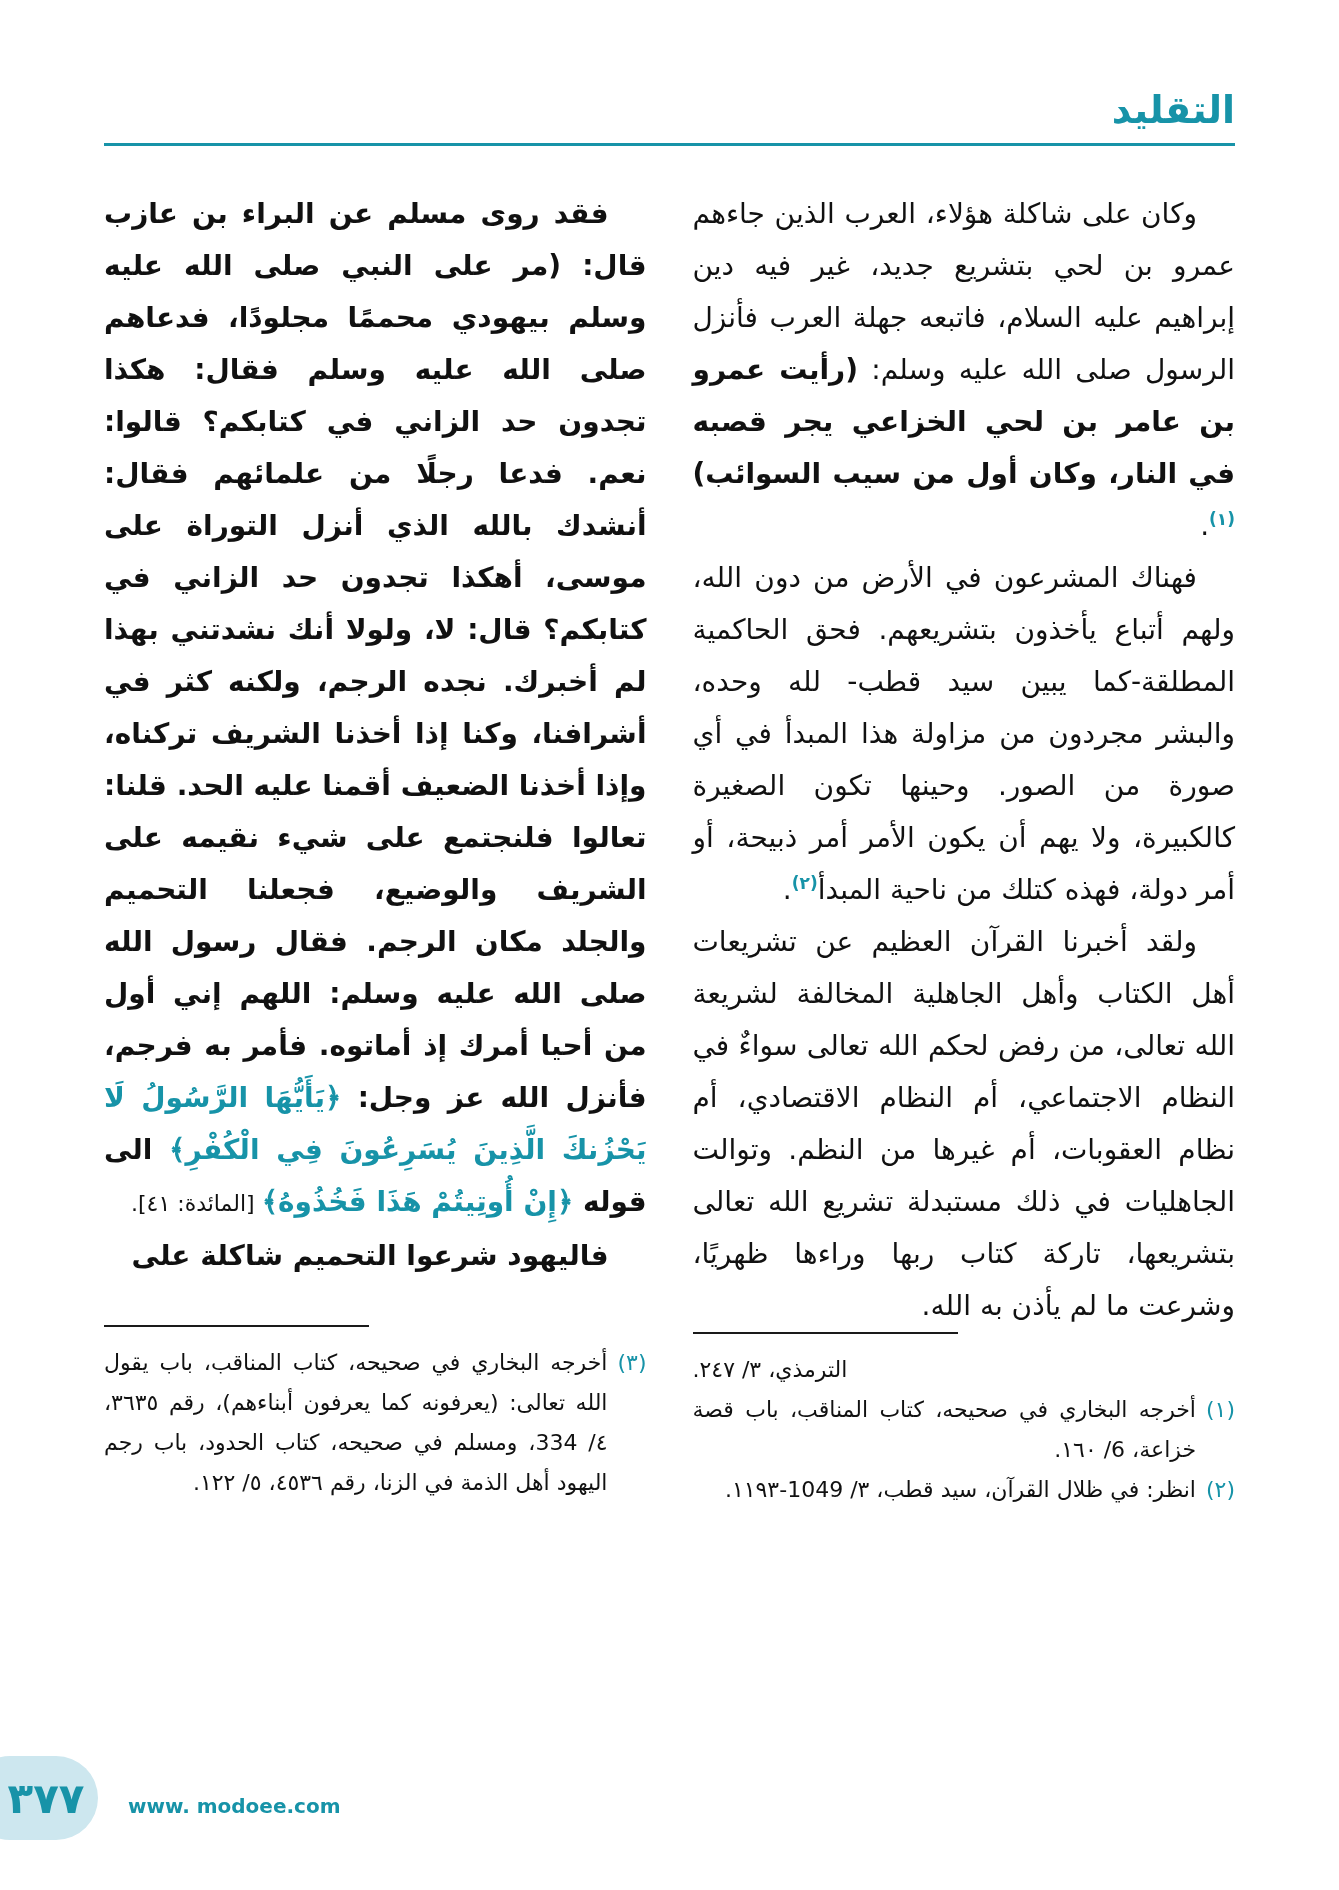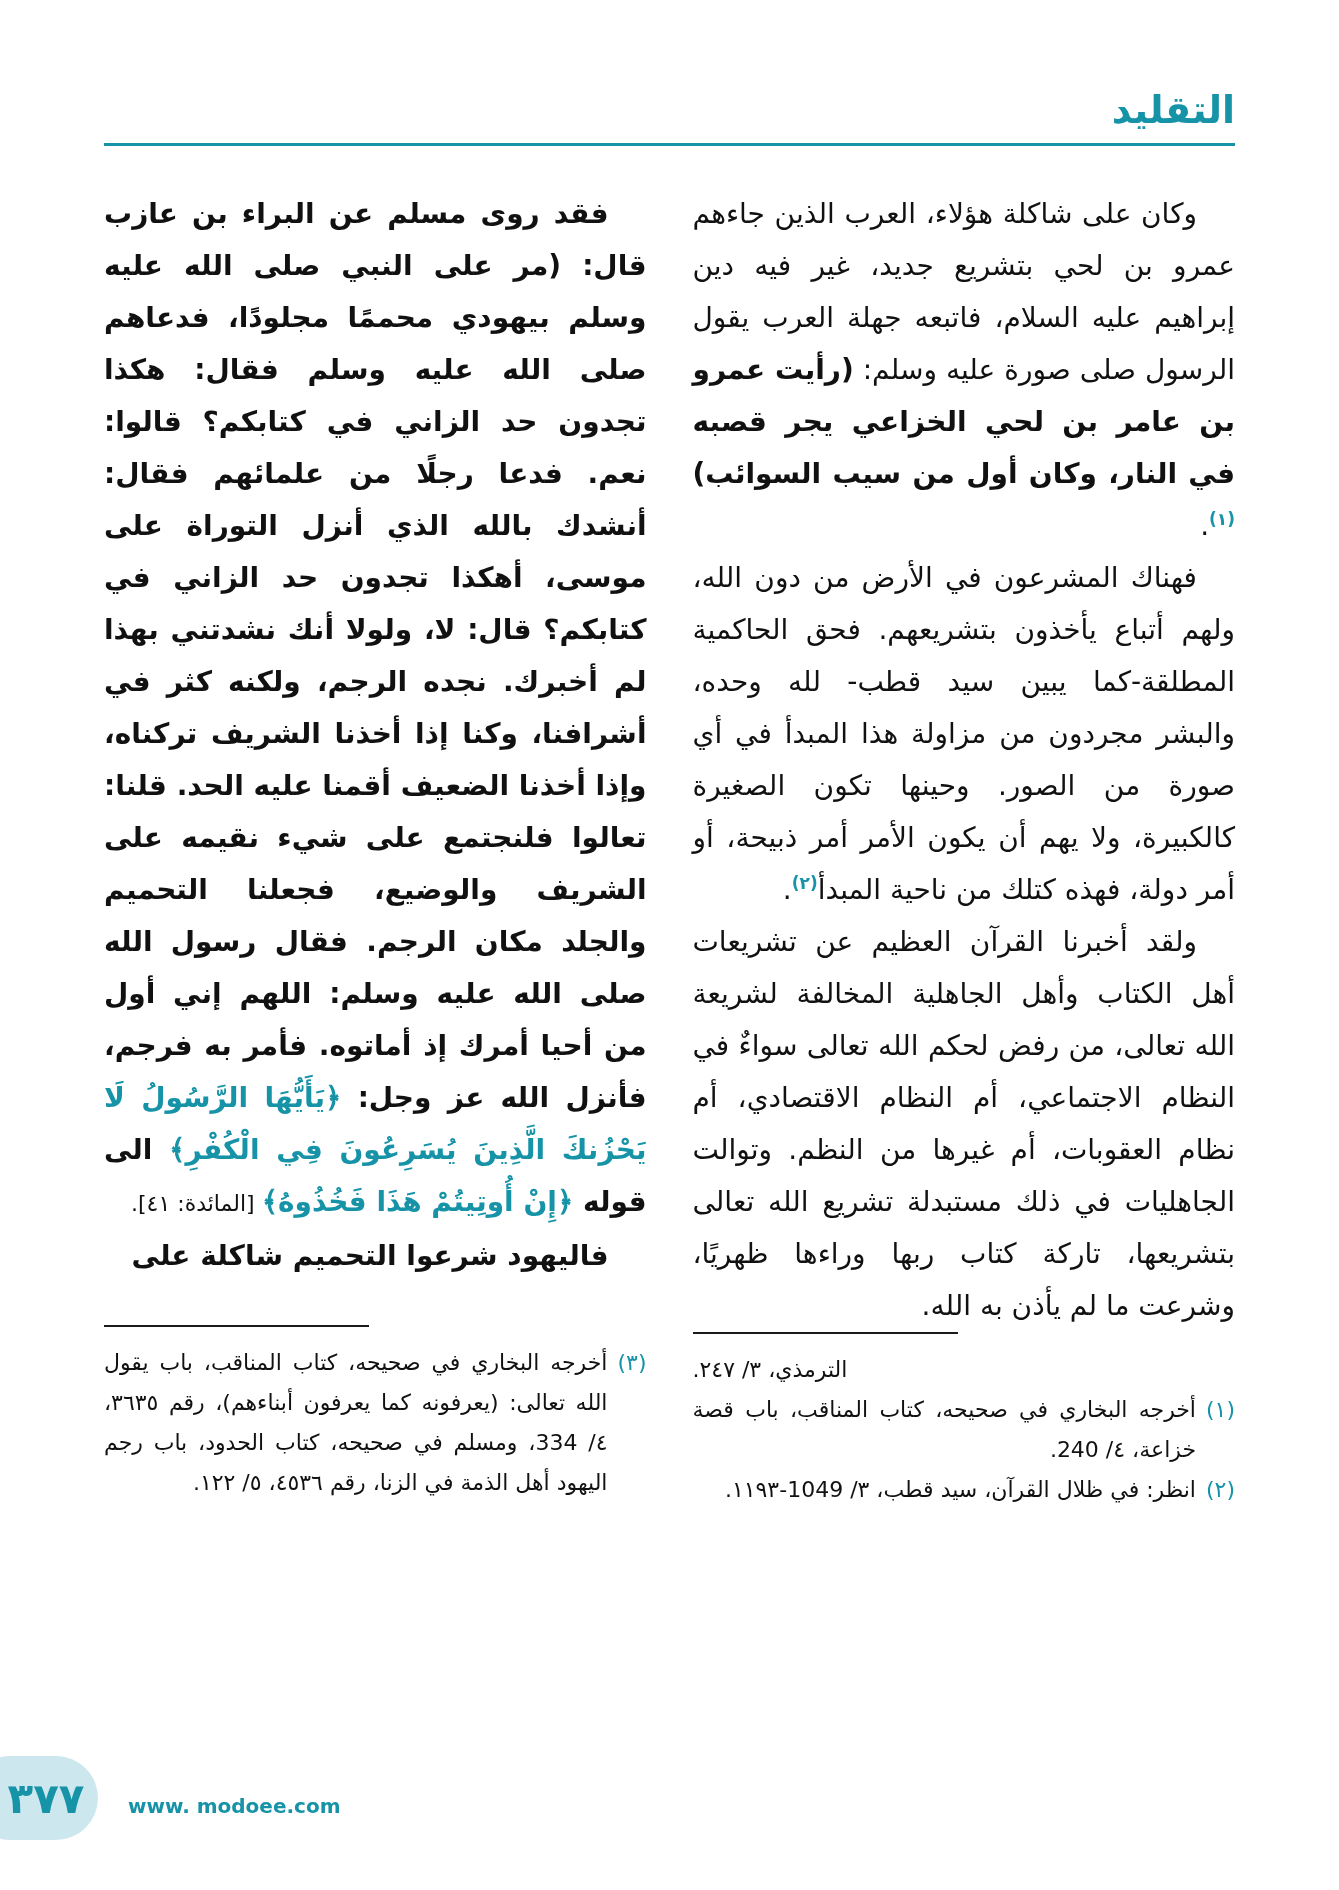--- a/index.html
+++ b/index.html
@@ -78,30 +78,30 @@
 <div class="page">
 
   <div class="header">
     <div class="title">التقليد</div>
     <div class="title-rule"></div>
   </div>
 
   <div class="content">
 
     <div class="column col-right">
-      <p class="para"><span>وكان على شاكلة هؤلاء، العرب الذين جاءهم عمرو بن لحي بتشريع جديد، غير فيه دين إبراهيم عليه السلام، فاتبعه جهلة العرب يقول الرسول صلى صورة عليه وسلم: </span><span class="bold">(رأيت عمرو بن عامر بن لحي الخزاعي يجر قصبه في النار، وكان أول من سيب السوائب)</span><sup class="fn-ref">(١)</sup><span>.</span></p>
+      <p class="para"><span>وكان على شاكلة هؤلاء، العرب الذين جاءهم عمرو بن لحي بتشريع جديد، غير فيه دين إبراهيم عليه السلام، فاتبعه جهلة العرب فأنزل الرسول صلى الله عليه وسلم: </span><span class="bold">(رأيت عمرو بن عامر بن لحي الخزاعي يجر قصبه في النار، وكان أول من سيب السوائب)</span><sup class="fn-ref">(١)</sup><span>.</span></p>
       <p class="para"><span>فهناك المشرعون في الأرض من دون الله، ولهم أتباع يأخذون بتشريعهم. فحق الحاكمية المطلقة-كما يبين سيد قطب- لله وحده، والبشر مجردون من مزاولة هذا المبدأ في أي صورة من الصور. وحينها تكون الصغيرة كالكبيرة، ولا يهم أن يكون الأمر أمر ذبيحة، أو أمر دولة، فهذه كتلك من ناحية المبدأ</span><sup class="fn-ref">(٢)</sup><span>.</span></p>
       <p class="para"><span>ولقد أخبرنا القرآن العظيم عن تشريعات أهل الكتاب وأهل الجاهلية المخالفة لشريعة الله تعالى، من رفض لحكم الله تعالى سواءٌ في النظام الاجتماعي، أم النظام الاقتصادي، أم نظام العقوبات، أم غيرها من النظم. وتوالت الجاهليات في ذلك مستبدلة تشريع الله تعالى بتشريعها، تاركة كتاب ربها وراءها ظهريًا، وشرعت ما لم يأذن به الله.</span></p>
 
       <div class="footnotes">
         <div class="fn-rule"></div>
         <p class="fn-cont">الترمذي، ٣/ ٢٤٧.</p>
         <div class="fn">
           <span class="fn-num">(١)</span>
-          <span class="fn-text">أخرجه البخاري في صحيحه، كتاب المناقب، باب قصة خزاعة، ٤/ 240.</span>
+          <span class="fn-text">أخرجه البخاري في صحيحه، كتاب المناقب، باب قصة خزاعة، 6/ ١٦٠.</span>
         </div>
         <div class="fn">
           <span class="fn-num">(٢)</span>
           <span class="fn-text">انظر: في ظلال القرآن، سيد قطب، ٣/ 1049-١١٩٣.</span>
         </div>
       </div>
     </div>
 
     <div class="column col-left">
       <p class="para"><span>فقد روى مسلم عن البراء بن عازب قال: </span><span class="bold">(مر على النبي صلى الله عليه وسلم بيهودي محممًا مجلودًا، فدعاهم صلى الله عليه وسلم فقال: هكذا تجدون حد الزاني في كتابكم؟ قالوا: نعم. فدعا رجلًا من علمائهم فقال: أنشدك بالله الذي أنزل التوراة على موسى، أهكذا تجدون حد الزاني في كتابكم؟ قال: لا، ولولا أنك نشدتني بهذا لم أخبرك. نجده الرجم، ولكنه كثر في أشرافنا، وكنا إذا أخذنا الشريف تركناه، وإذا أخذنا الضعيف أقمنا عليه الحد. قلنا: تعالوا فلنجتمع على شيء نقيمه على الشريف والوضيع، فجعلنا التحميم والجلد مكان الرجم. فقال رسول الله صلى الله عليه وسلم: اللهم إني أول من أحيا أمرك إذ أماتوه. فأمر به فرجم، فأنزل الله عز وجل: </span><span class="quran">﴿يَأَيُّهَا الرَّسُولُ لَا يَحْزُنكَ الَّذِينَ يُسَرِعُونَ فِي الْكُفْرِ﴾</span><span> الى قوله </span><span class="quran">﴿إِنْ أُوتِيتُمْ هَذَا فَخُذُوهُ﴾</span><span class="verse-ref"> [المائدة: ٤١].</span></p>

